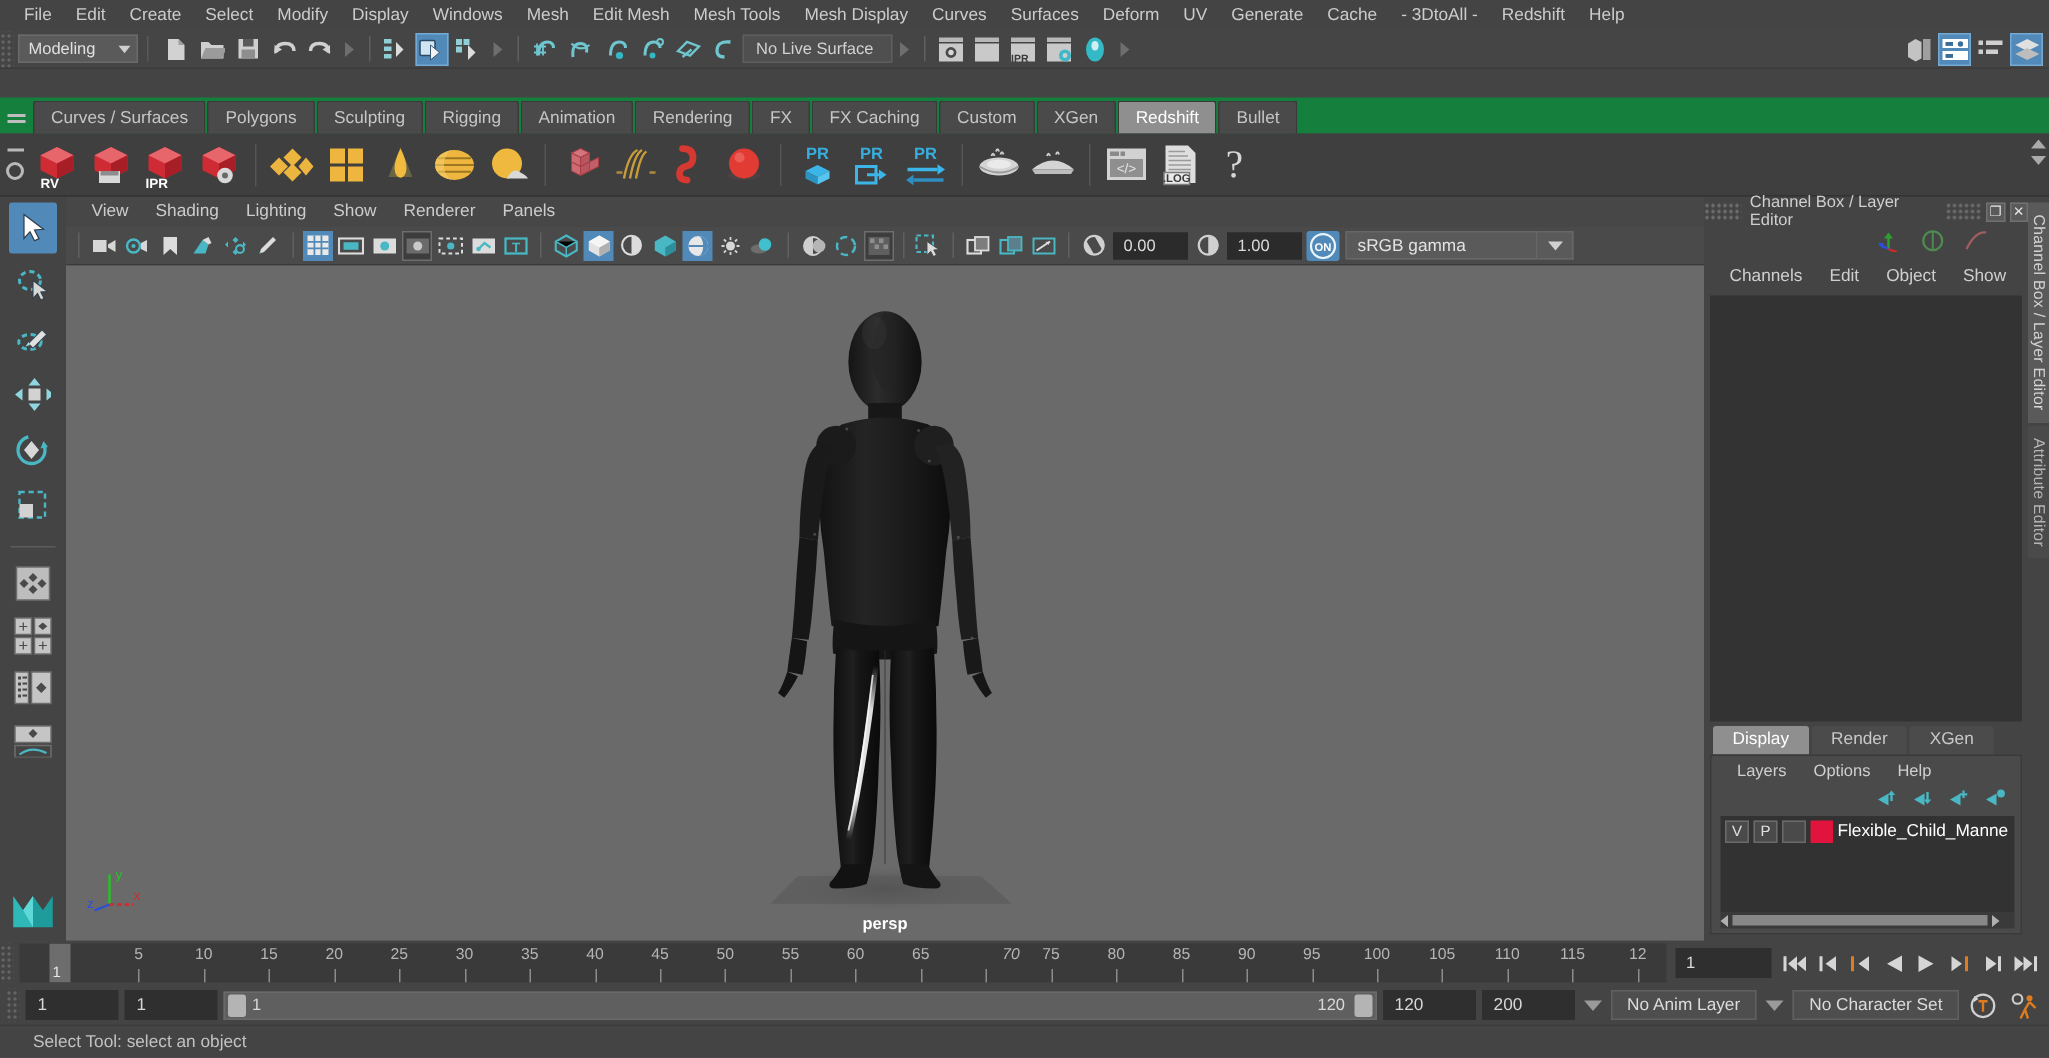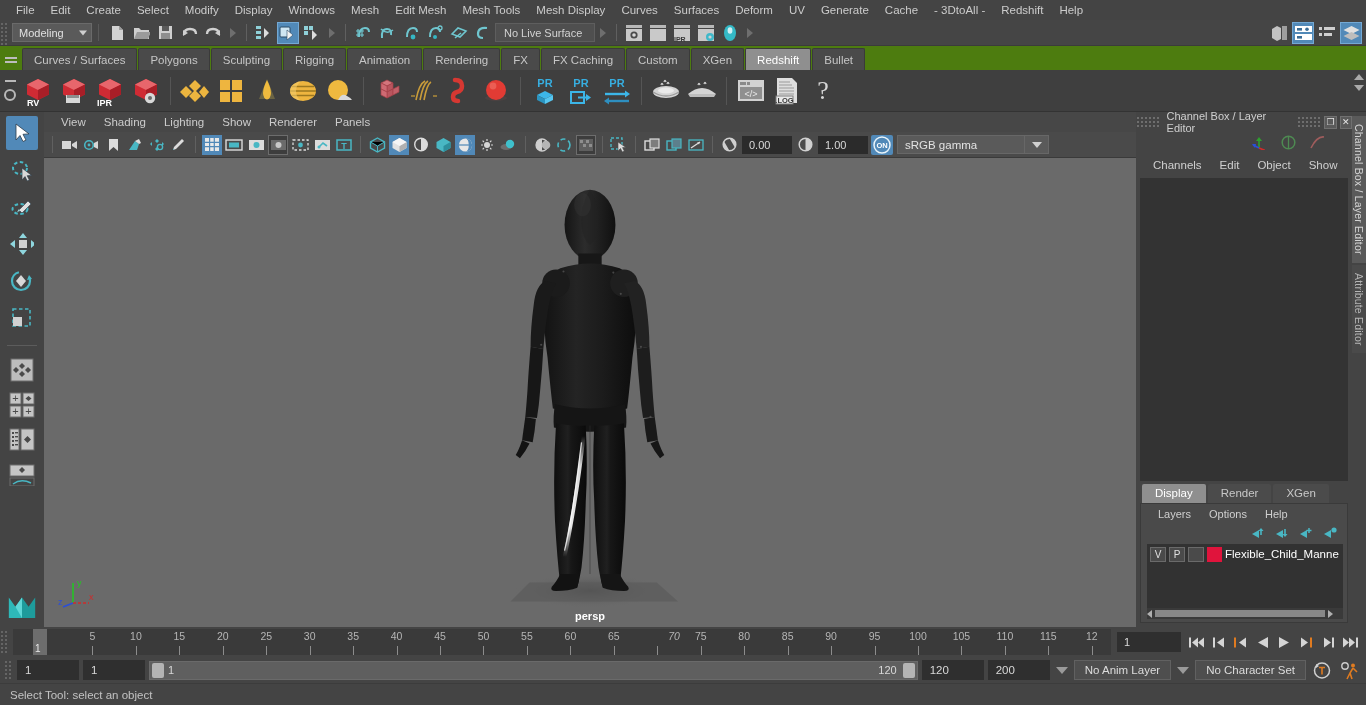--- a/index.html
+++ b/index.html
@@ -26,21 +26,21 @@
       border-left:4px solid transparent;border-right:4px solid transparent;border-top:5px solid #cfcfcf;}
   .sl-sep{ width:1px; height:17px; background:#595959; margin:0 6px; }
   .sl-sepl{ width:0; height:17px; border-left:1px solid #606060; margin:0 5px; }
   .icobtn{ width:22px; height:22px; display:flex; align-items:center; justify-content:center; margin:0 1px; position:relative;}
   .icobtn.on{ background:#5189b8; border:1px solid #74a9d4; }
   .livefield{ width:100px; height:19px; background:#4f4f4f; border:1px solid #5e5e5e; color:#d2d2d2;
               font-size:11px; display:flex; align-items:center; padding-left:8px; }
   .arrowtip{ width:0;height:0;border-top:5px solid transparent;border-bottom:5px solid transparent;border-left:6px solid #6e6e6e; margin:0 5px;}
 
   
-  .shelftabs{ height:24px; background:#4d7c0f; display:flex; align-items:flex-end; flex:0 0 24px; }
+  .shelftabs{ height:24px; background:#15803d; display:flex; align-items:flex-end; flex:0 0 24px;margin-top:19px; }
   .hamb{ width:22px; height:24px; display:flex; align-items:center; justify-content:center; }
   .hamb i{ display:block; width:12px; height:2px; background:#bdbdbd; box-shadow:0 4px 0 #bdbdbd; }
   .stab{ height:22px; line-height:22px; padding:0 11px; font-size:11.5px; color:#c6c6c6; background:#4a4a4a;
          border:1px solid #3a3a3a; border-bottom:none; border-radius:2px 2px 0 0; margin-right:1px; white-space:nowrap;}
   .stab.active{ background:#8f8f8f; color:#ffffff; }
 
   
   .shelf{ height:42px; background:#3f3f3f; display:flex; align-items:center; flex:0 0 42px; position:relative;
           border-bottom:1px solid #333; }
   .shelfgrip{ width:20px; height:42px; display:flex; flex-direction:column; align-items:center; justify-content:center; gap:7px;}
@@ -142,21 +142,21 @@
           display:flex; align-items:center; padding:0 10px;}
 
   
   .melrow{ height:30px; background:#444; display:flex; align-items:center; flex:0 0 30px; padding-left:4px; gap:5px;}
   .mellabel{ font-size:11.5px; color:#d0d0d0; width:42px; text-align:center;}
   .melinput{ width:450px; height:21px; background:#333333; border:1px solid #2c2c2c;}
   .meloutput{ flex:1; height:21px; background:#333333; border:1px solid #2c2c2c; min-width:0;}
   .melicon{ width:24px; height:22px; display:flex; align-items:center; justify-content:center;}
 
   
-  .statusbar{ height:22px; background:#444; display:flex; align-items:center; flex:0 0 22px; padding-left:10px;
+  .statusbar{ height:22px; background:#444; display:flex; align-items:center; flex:0 0 22px; padding-left:22px;
               border-top:1px solid #3c3c3c;}
   .statusbar .txt{ font-size:11.5px; color:#c2c2c2;}
 </style>
 </head>
 <body>
 
 <div class="app">
 
   <div class="menubar">
     <div class="mi">File</div>

